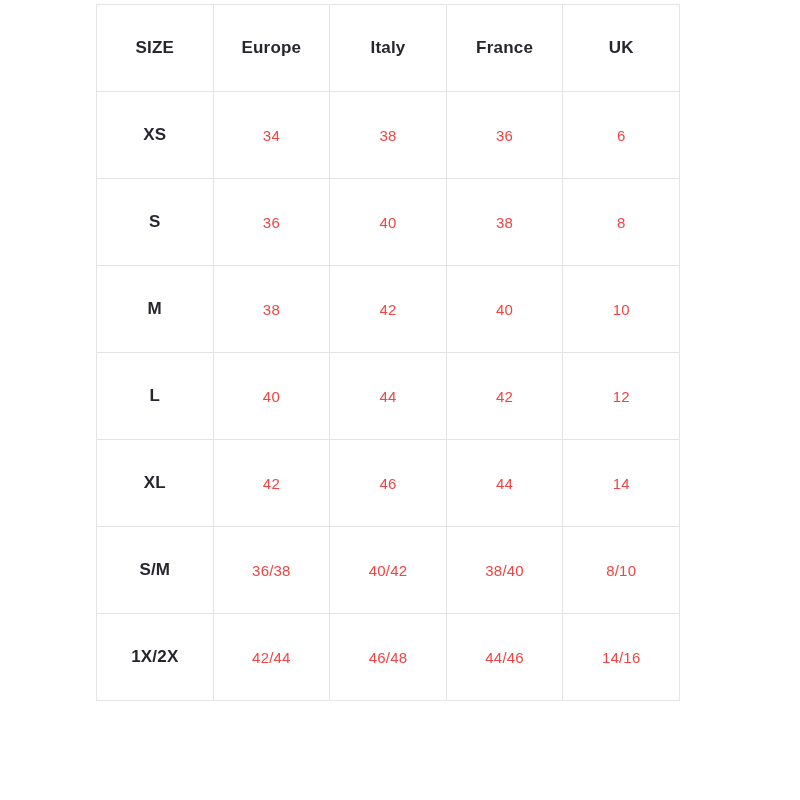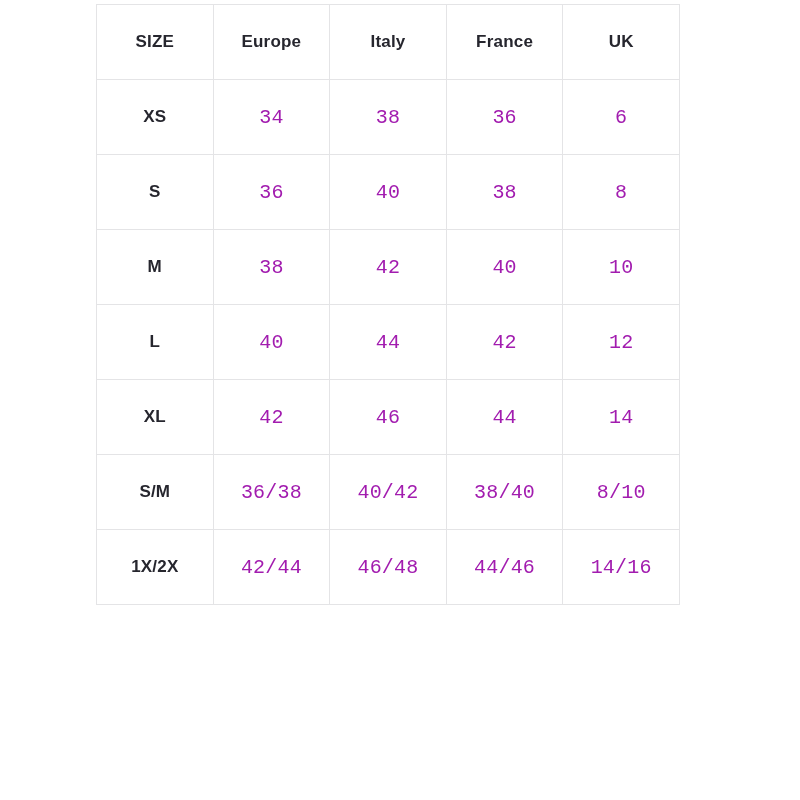--- a/index.html
+++ b/index.html
@@ -26,46 +26,45 @@
     border-collapse: collapse;
     table-layout: fixed;
     background: #ffffff;
   }
   table.size-table td,
   table.size-table th {
     border: 1px solid #e4e4e6;
     text-align: center;
     vertical-align: middle;
     background: #ffffff;
-    padding: 6px;
+    padding: 12px;
   }
   table.main-table td,
   table.main-table th {
     height: 62px;
   }
   table.extra-table td,
   table.extra-table th {
     height: 60px;
   }
   .extra-gap {
     height: 36px;
   }
   th.col-header,
   th.row-header {
     font-size: 17px;
     font-weight: 700;
     color: #26262e;
     letter-spacing: 0.2px;
   }
   td.value-cell {
-    font-size: 20px;
+    font-size: 15px;
     font-weight: 400;
-    color: #a21caf;
+    color: #ef4444;
     letter-spacing: 0.2px;
-    font-family: Liberation Mono, monospace;
   }
 </style>
 </head>
 <body>
 
 <div class="page">
   <div class="tables-wrap">
 
     <table class="size-table main-table">
       <thead>

